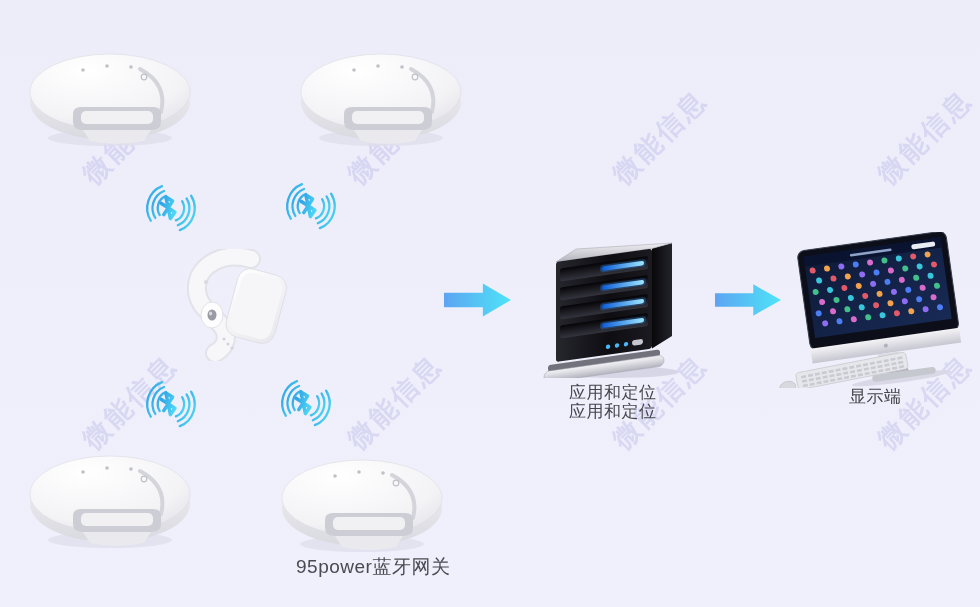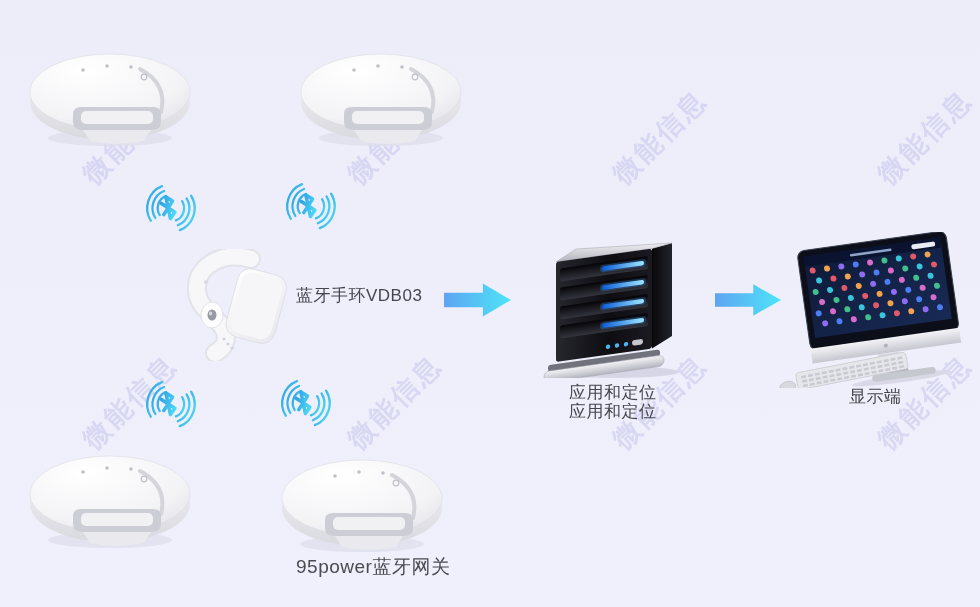--- a/index.html
+++ b/index.html
@@ -195,21 +195,20 @@
       <ellipse cx="27.6" cy="64.4" rx="1.6" ry="2" fill="#d9d9e0"></ellipse>
       <circle cx="41" cy="90" r="1.5" fill="#d2d2da"></circle>
       <circle cx="45" cy="95" r="1.5" fill="#d2d2da"></circle>
       <circle cx="49" cy="99" r="1.5" fill="#d2d2da"></circle>
       <g transform="rotate(15 73 58)">
         <rect x="48" y="22" width="50" height="70" rx="13" fill="url(#faceG)" stroke="#dcdce3" stroke-width="0.8"></rect>
         <rect x="52" y="26" width="42" height="62" rx="10" fill="#f6f6f9"></rect>
       </g>
     </svg>
   </div>
-  <div class="lbl" style="left:296px;top:284px">蓝牙手环VDB03</div>
 
   <div class="arrow arrow-1"></div>
   <div class="arrow arrow-2"></div>
 
   <div class="abs" style="left:542px;top:226px">
     <svg width="142" height="152" viewBox="0 0 142 152">
       <ellipse cx="71" cy="146" rx="66" ry="6" fill="#d3d3e4" opacity="0.9"></ellipse>
       <g transform="translate(14,18)">
         <g transform="skewY(-8)">
           <rect x="-8" y="120" width="112" height="7" rx="3" fill="#72727d"></rect>

